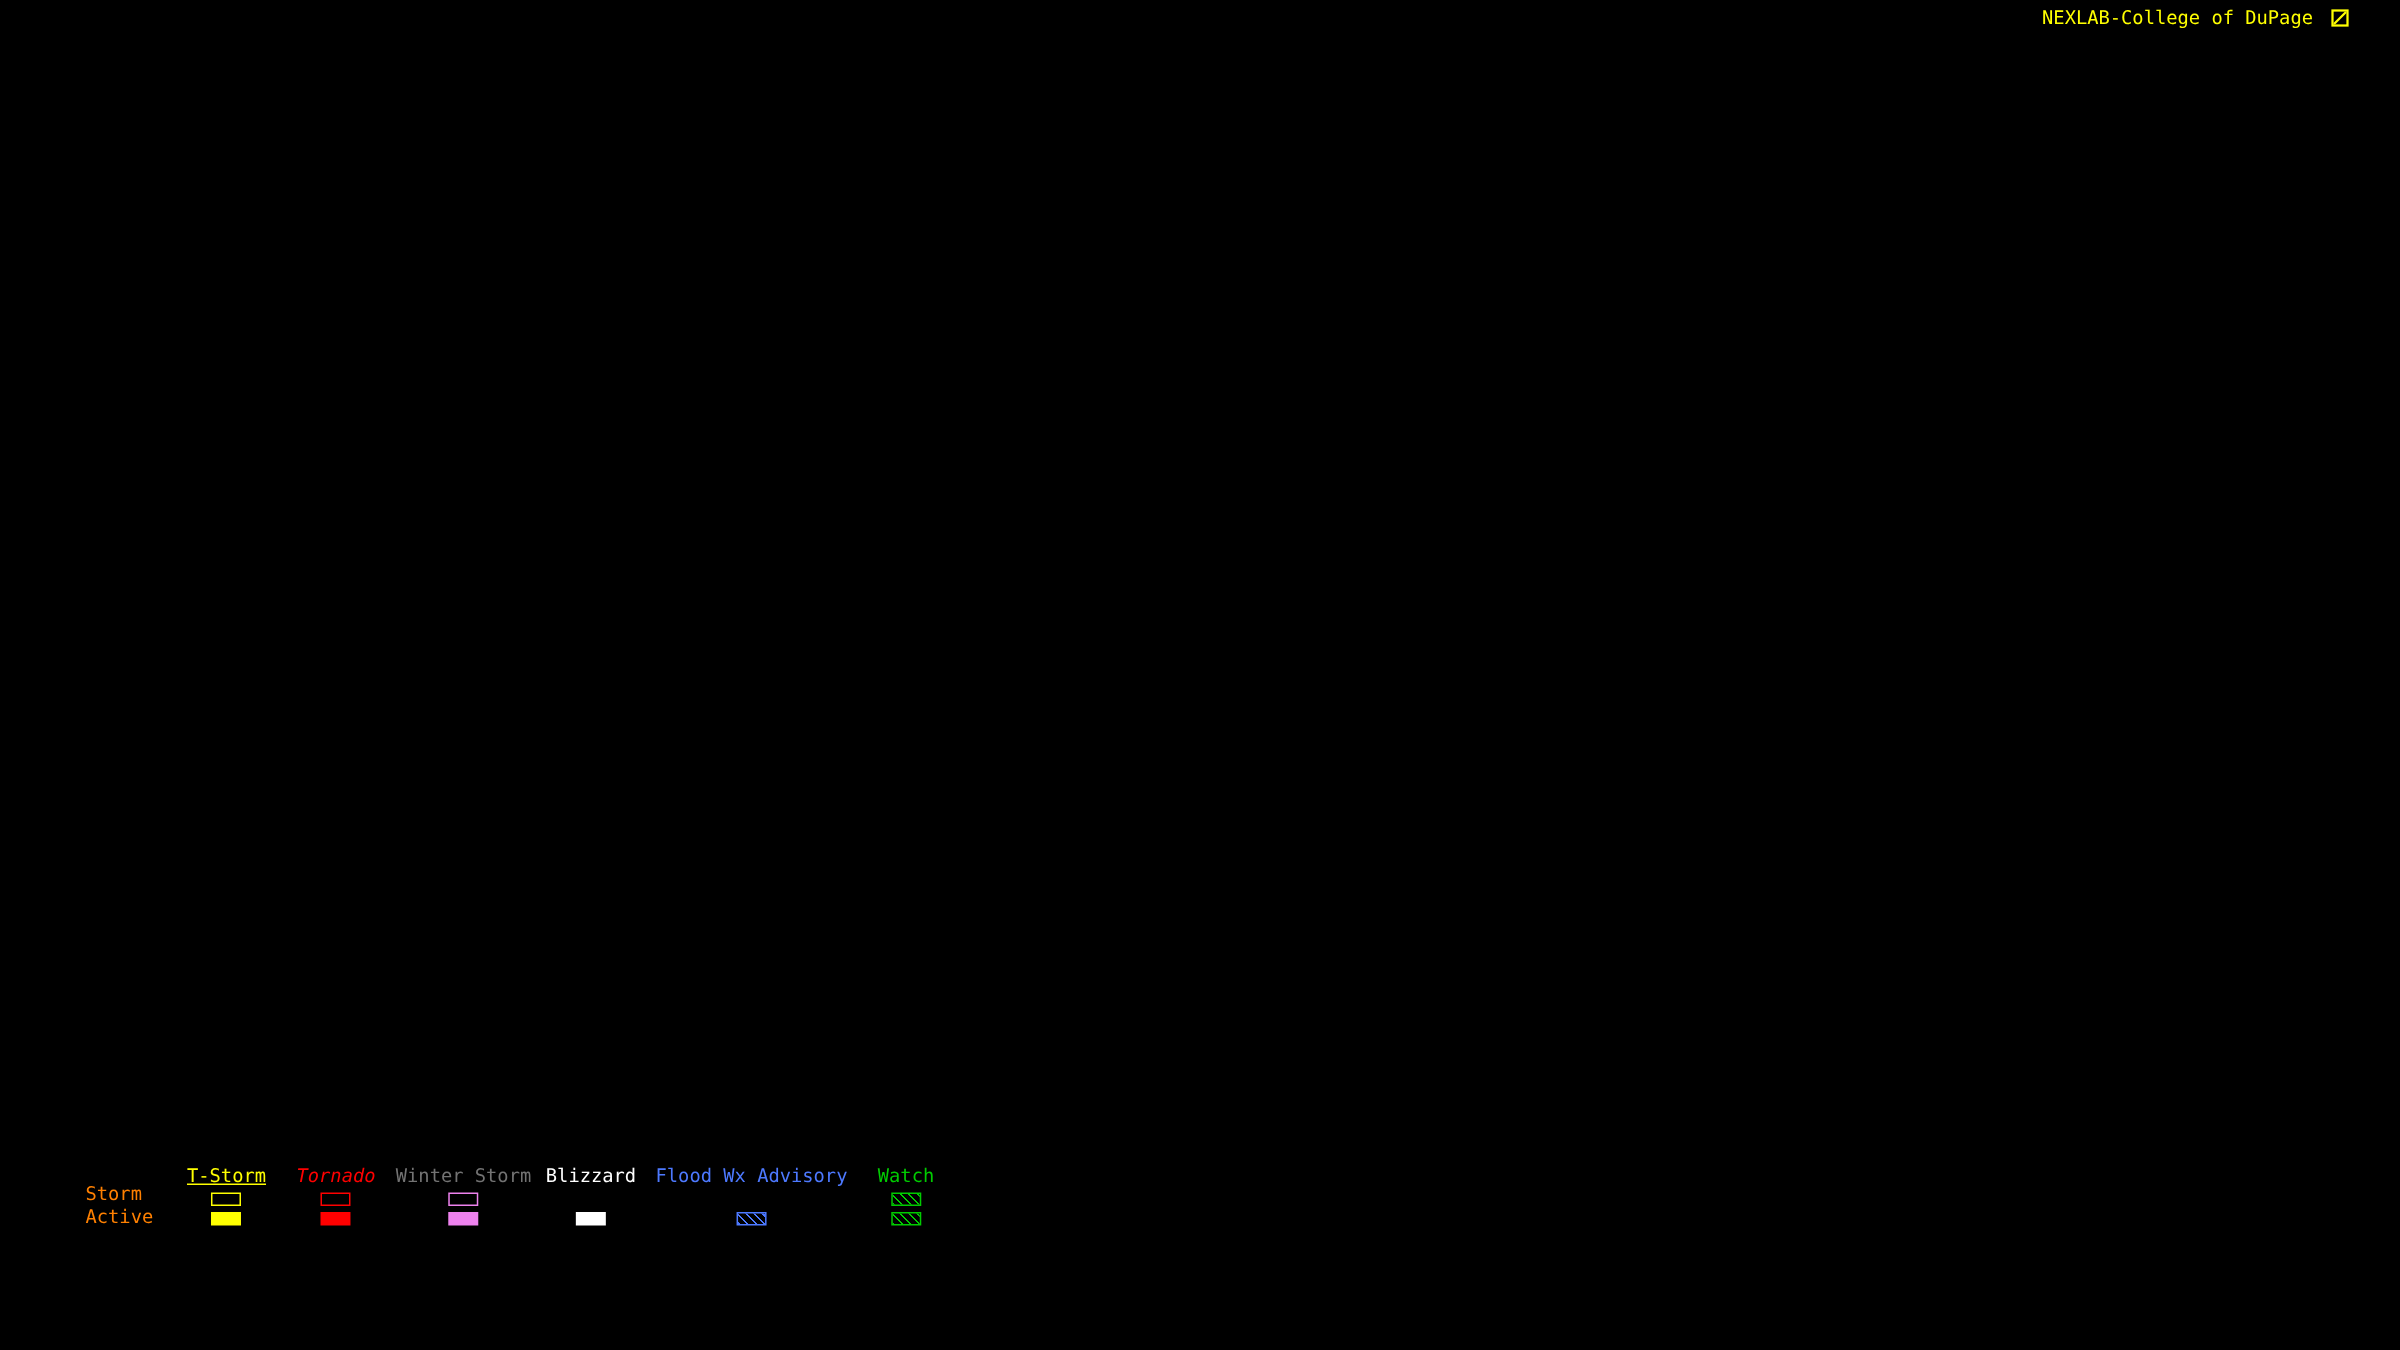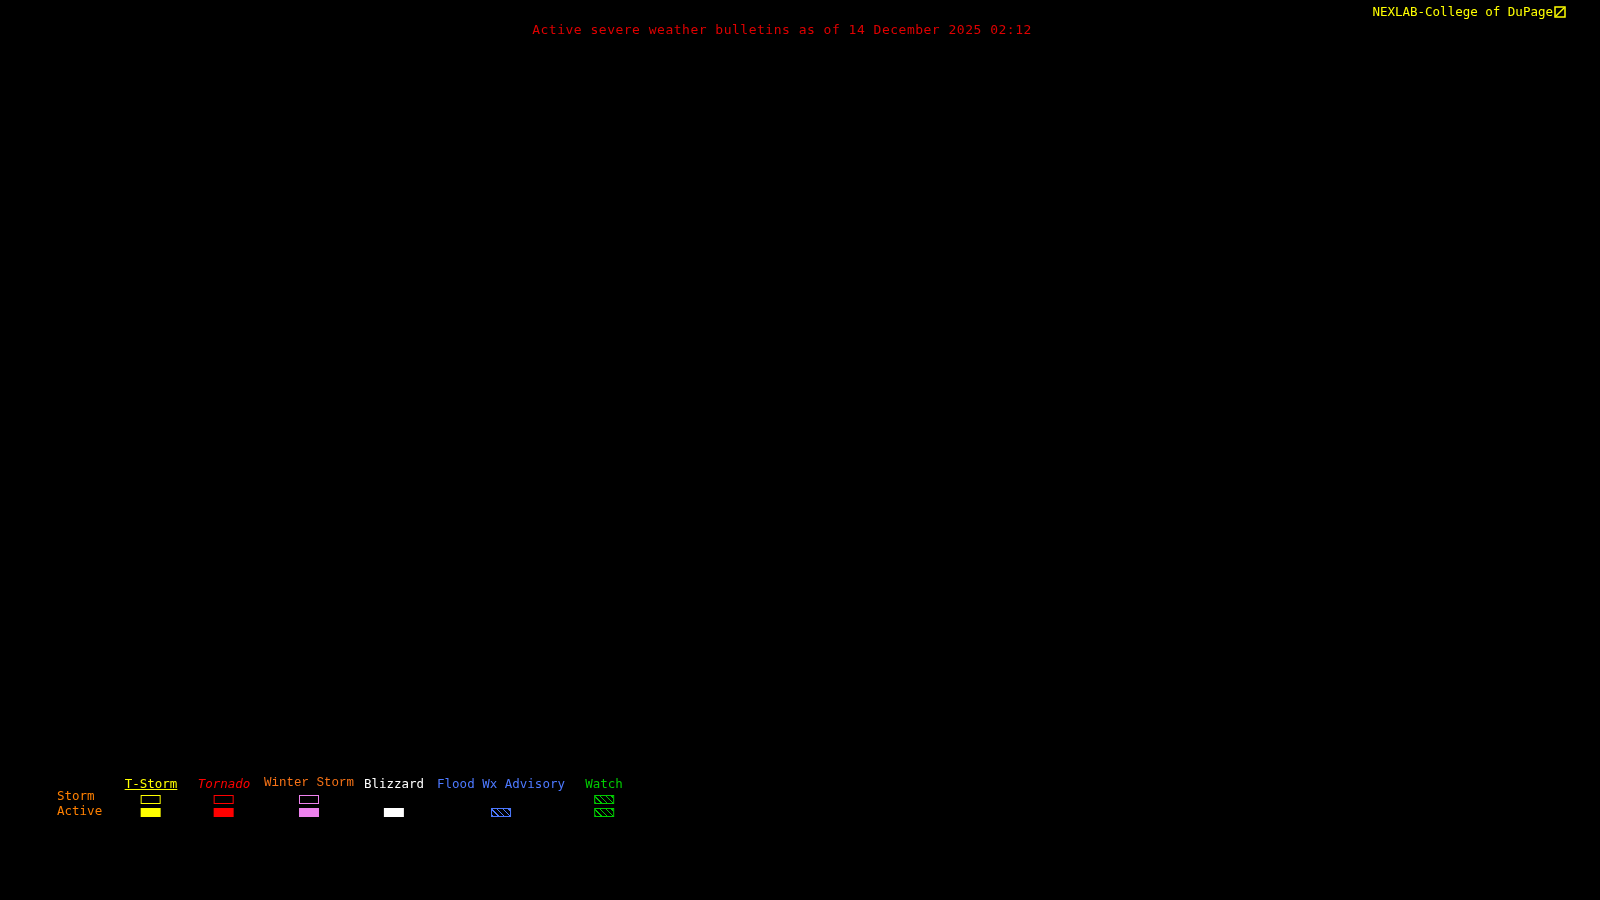--- a/index.html
+++ b/index.html
@@ -8,21 +8,21 @@
 
   
   .title{
     position:absolute;top:22px;left:0;width:1564px;
     text-align:center;font-size:13px;letter-spacing:0.5px;white-space:nowrap;
   }
 
   
   .branding{
     position:absolute;top:4px;right:34px;
-    display:flex;align-items:center;gap:1px;
+    display:flex;align-items:center;gap:12px;
     font-size:12.5px;white-space:nowrap;
   }
   .branding .logo{display:inline-block;width:12px;height:12px;}
 
   
   .map-canvas{position:absolute;inset:0;background:#000;}
 
   
   .legend{position:absolute;left:0;top:776px;width:720px;height:60px;font-size:12.5px;}
   .rowlabel{position:absolute;left:57px;white-space:nowrap;}
@@ -39,21 +39,20 @@
   .col4{left:501px}
   .col5{left:604px}
 </style>
 </head>
 <body>
 
 <div class="screen">
 
   <div class="map-canvas"></div>
 
-  <div class="title" style="color: rgb(224, 0, 0);">Active severe weather bulletins as of 14 December 2025 02:12</div>
 
   <div class="branding">
     <span style="color: rgb(255, 255, 0);">NEXLAB-College of DuPage</span>
     <span class="logo">
       <svg width="12" height="12" viewBox="0 0 12 12">
         <rect x="1" y="1" width="10" height="10" fill="none" stroke="#ffff00" stroke-width="1.5"></rect>
         <line x1="2" y1="10" x2="10" y2="2" stroke="#ffff00" stroke-width="1.5"></line>
       </svg>
     </span>
   </div>
@@ -68,21 +67,21 @@
       <div class="swatch" style="background: rgb(255, 255, 0);"></div>
     </div>
 
     <div class="col col1">
       <div class="colhead" style="color: rgb(255, 0, 0); font-style: italic;">Tornado</div>
       <div class="swatch" style="border: 1px solid rgb(255, 0, 0);"></div>
       <div class="swatch" style="background: rgb(255, 0, 0);"></div>
     </div>
 
     <div class="col col2">
-      <div class="colhead" style="color: #f97316; font-family: Liberation Mono, monospace;">Winter Storm</div>
+      <div class="colhead" style="color: #737373;">Winter Storm</div>
       <div class="swatch" style="border: 1px solid rgb(238, 130, 238);"></div>
       <div class="swatch" style="background: rgb(238, 130, 238);"></div>
     </div>
 
     <div class="col col3">
       <div class="colhead" style="color: rgb(255, 255, 255);">Blizzard</div>
       <div class="swatch" style="visibility: hidden;"></div>
       <div class="swatch" style="background: rgb(255, 255, 255);"></div>
     </div>
 

